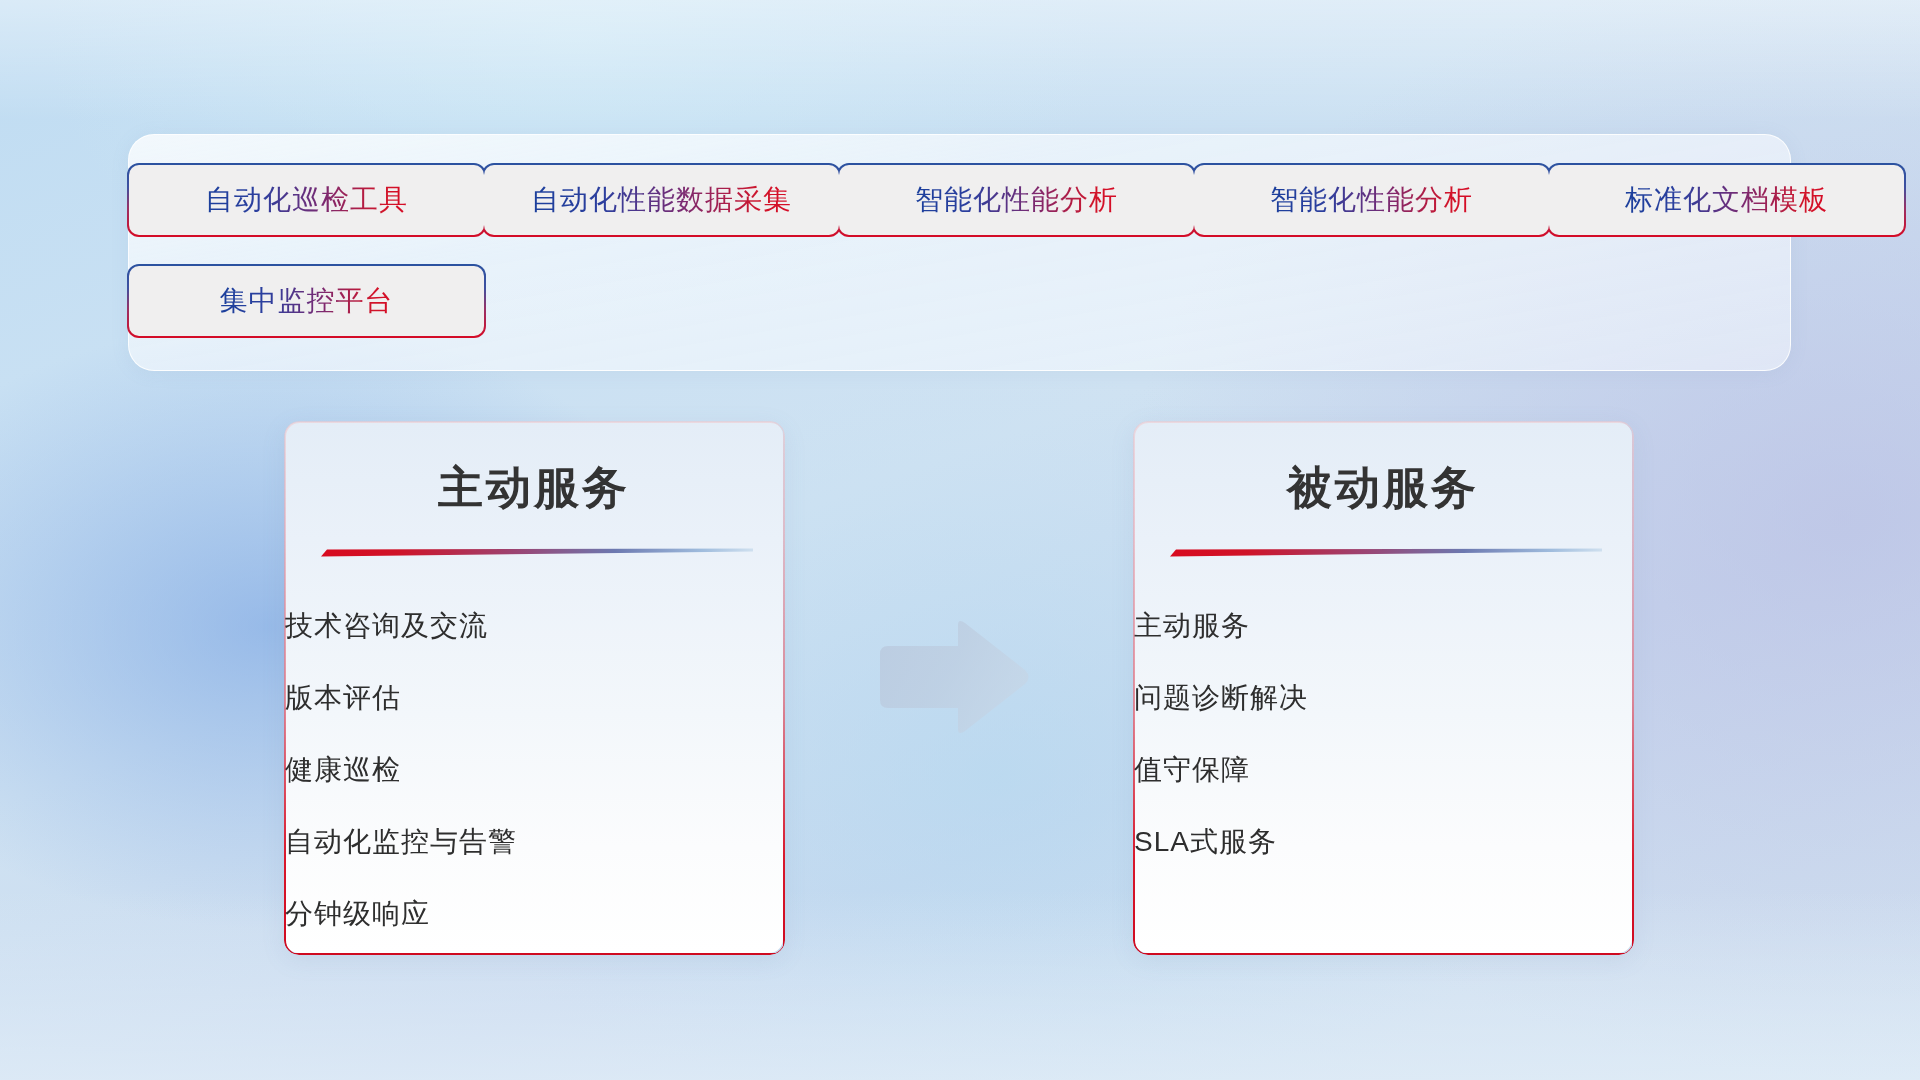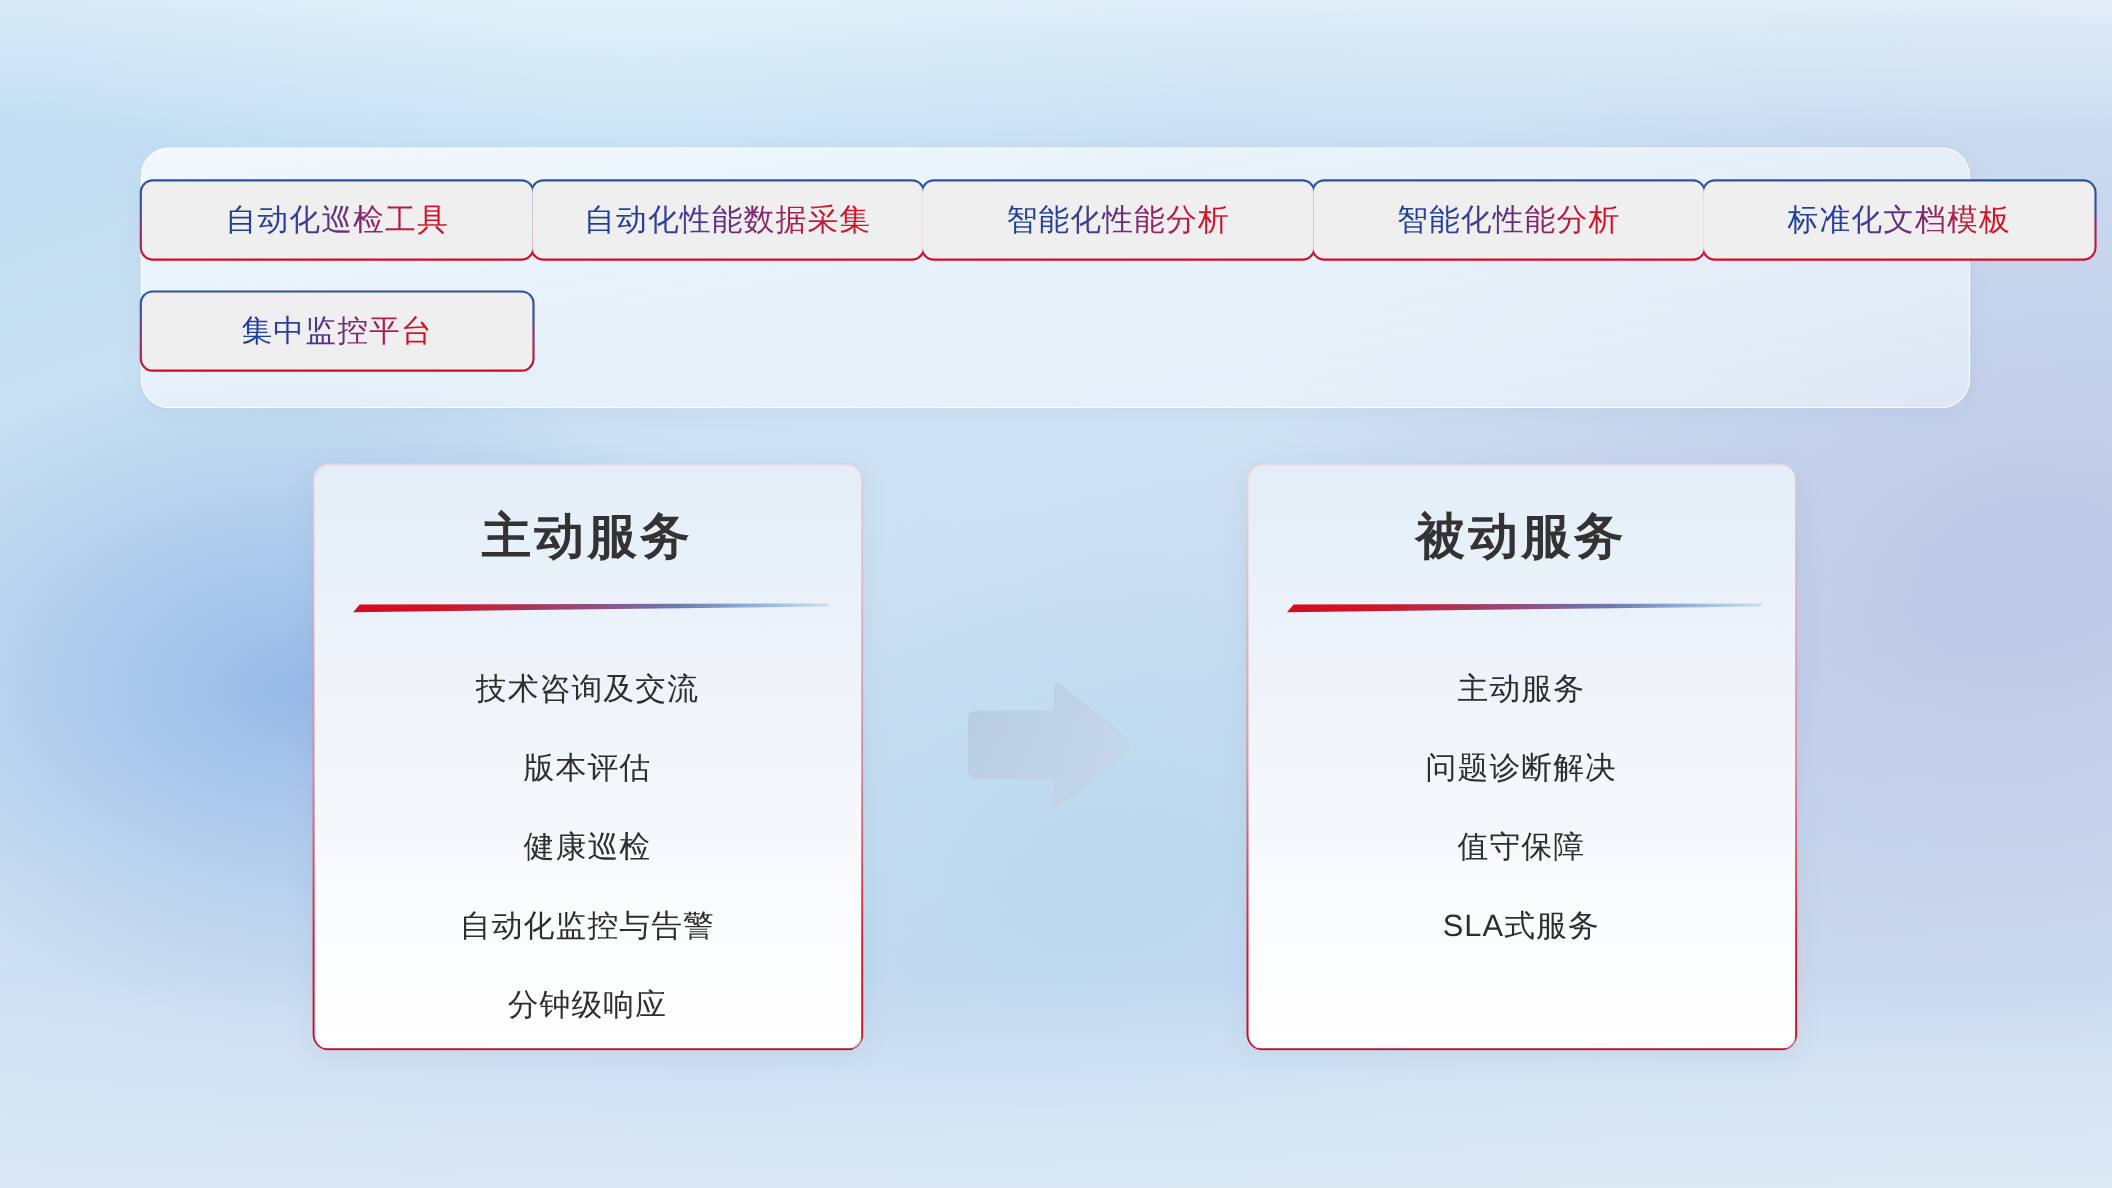--- a/index.html
+++ b/index.html
@@ -150,21 +150,20 @@
     height: 16px;
   }
 
   .card-list {
     position: absolute;
     top: 168px;
     left: 0;
     right: 0;
     display: flex;
     flex-direction: column;
-    align-items: center;
     gap: 0px;
   }
   .card-list-item {
     font-size: 28px;
     color: #2e2e2e;
     line-height: 72px;
     letter-spacing: 1px;
     white-space: nowrap;
   }
 

